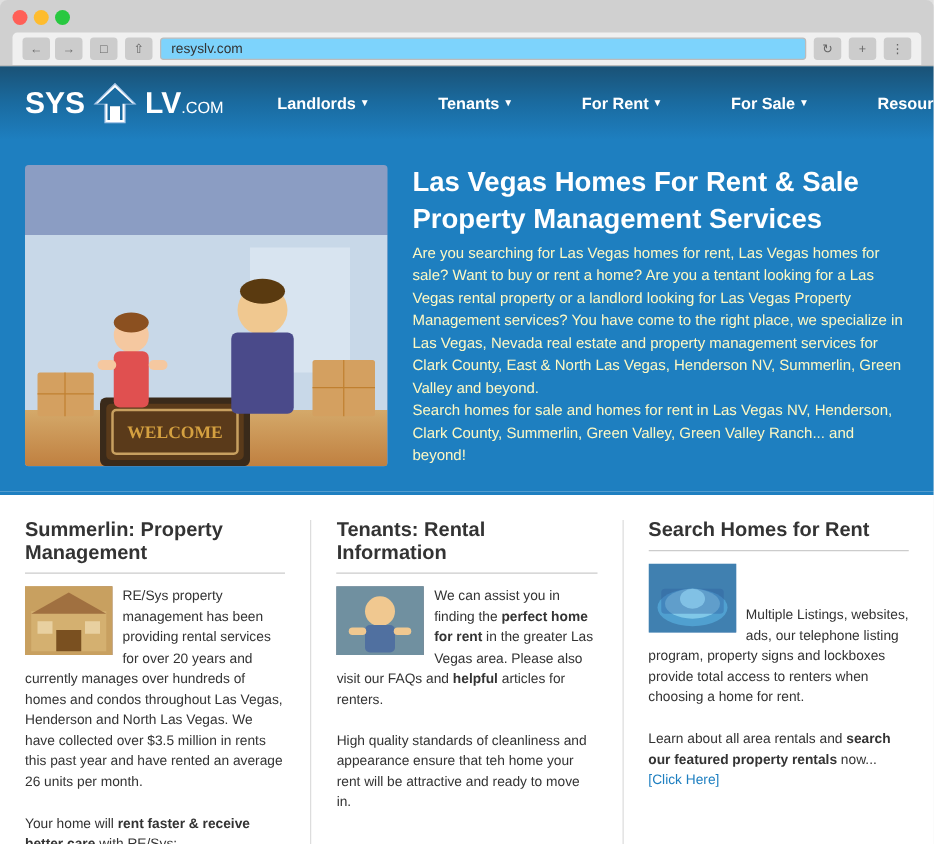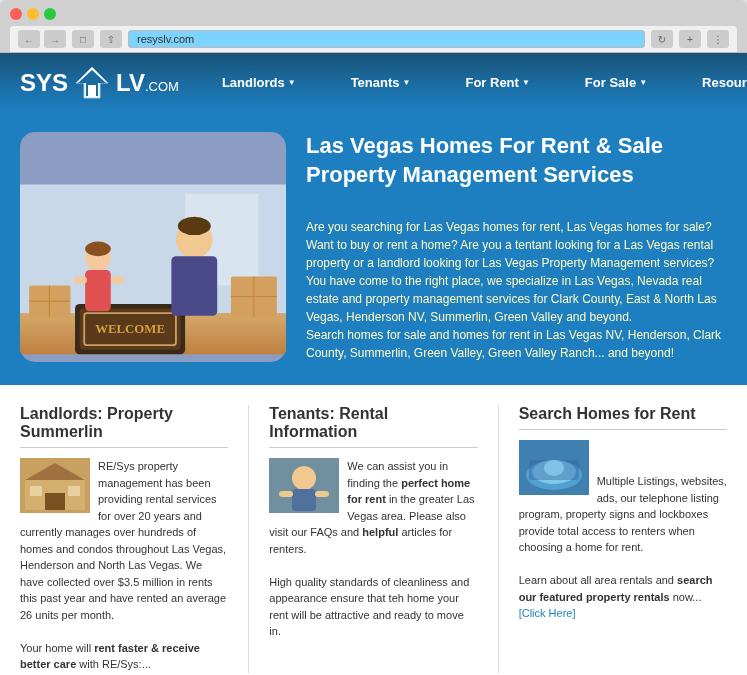--- a/index.html
+++ b/index.html
@@ -53,35 +53,35 @@
 
     
     .hero {
       display: flex;
       background: #1e7fc0;
       padding: 20px;
       gap: 20px;
       min-height: 200px;
     }
     .hero-image {
-      width: 266px; flex-shrink: 0;
+      width: 290px; flex-shrink: 0;
       background: #8B9DC3;
-      border-radius: 15px;
+      border-radius: 3px;
       overflow: hidden;
       position: relative;
     }
     
     .welcome-scene {
       width: 100%; height: 100%;
       display: flex; align-items: flex-end; justify-content: center;
       position: relative;
       overflow: hidden;
     }
     .hero-content { flex: 1; color: white; }
-    .hero-title { font-size: 22px; font-weight: bold; color: white; margin-bottom: 29px; line-height: 1.3; }
+    .hero-title { font-size: 22px; font-weight: bold; color: white; margin-bottom: 4px; line-height: 1.3; }
     .hero-desc { font-size: 12px; line-height: 1.5; color: #fef9c3; }
 
     
     .three-cols {
       display: flex;
       background: white;
       padding: 20px;
       gap: 20px;
       border-top: 3px solid #1e7fc0;
     }
@@ -224,21 +224,21 @@
       <h1 class="hero-title" style="white-space: pre-line;">Las Vegas Homes For Rent &amp; Sale
 Property Management Services</h1>
       <p class="hero-desc">Are you searching for Las Vegas homes for rent, Las Vegas homes for sale? Want to buy or rent a home? Are you a tentant looking for a Las Vegas rental property or a landlord looking for Las Vegas Property Management services? You have come to the right place, we specialize in Las Vegas, Nevada real estate and property management services for Clark County, East &amp; North Las Vegas, Henderson NV, Summerlin, Green Valley and beyond.</p>
       <p class="hero-desc">Search homes for sale and homes for rent in Las Vegas NV, Henderson, Clark County, Summerlin, Green Valley, Green Valley Ranch... and beyond!</p>
     </div>
   </div>
 
   <div class="three-cols">
 
     <div class="col">
-      <div class="col-title">Landlords: Property Summerlin</div>
+      <div class="col-title">Summerlin: Property Management</div>
       <div class="col-content clearfix">
         <div class="col-img col-img-1">
           <svg width="70" height="55" viewBox="0 0 70 55" xmlns="http://www.w3.org/2000/svg">
             <rect width="70" height="55" fill="#c8a060"></rect>
             <rect x="5" y="20" width="60" height="32" fill="#d4b070"></rect>
             <polygon points="35,5 65,22 5,22" fill="#a07040"></polygon>
             <rect x="25" y="35" width="20" height="17" fill="#7a5020"></rect>
             <rect x="10" y="28" width="12" height="10" fill="#e8d0a0"></rect>
             <rect x="48" y="28" width="12" height="10" fill="#e8d0a0"></rect>
           </svg>

